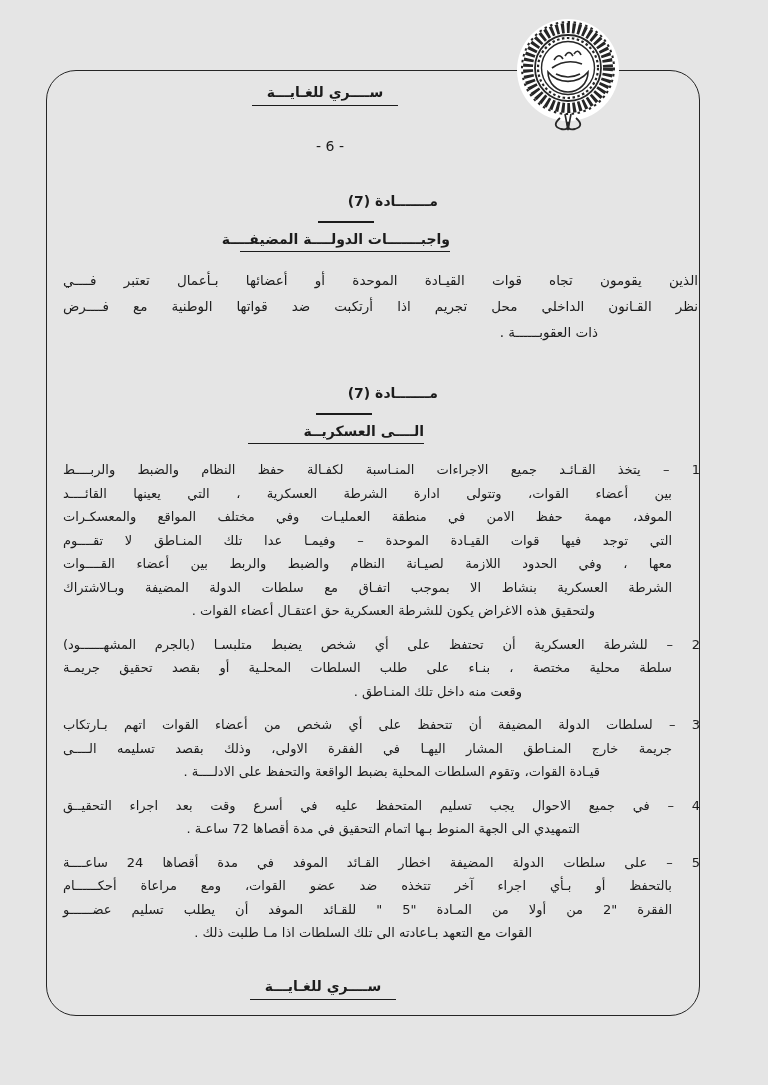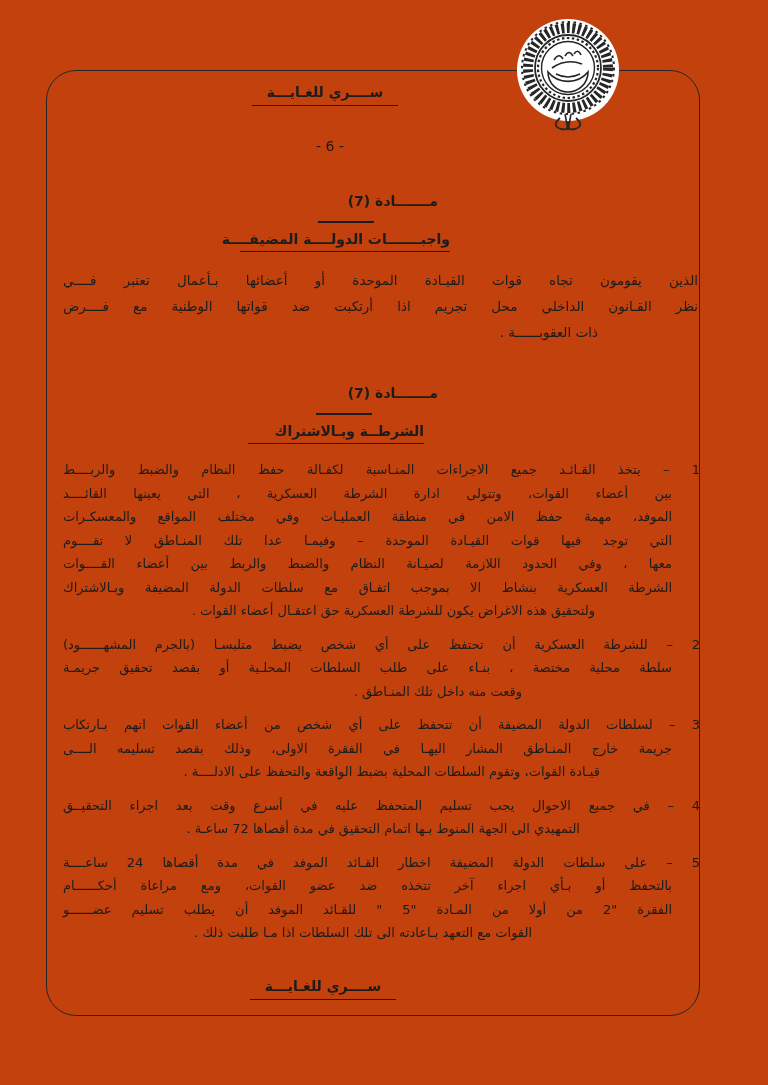--- a/index.html
+++ b/index.html
@@ -1,17 +1,17 @@
 <!DOCTYPE html>
 <html lang="ar"><head>
 <meta charset="utf-8">
 <style>
   html,body{margin:0;padding:0;background:#ffffff;}
   .page{
-    position:relative;width:768px;height:1085px;background:#c2410c;
+    position:relative;width:768px;height:1085px;background:#e5e5e5;
     font-family:"DejaVu Sans","Liberation Sans",sans-serif;color:#1c1c1c;
     overflow:hidden;
   }
   .frame{
     position:absolute;left:46px;top:70px;width:652px;height:944px;
     border:1.6px solid #262626;border-radius:30px;
   }
   .emblem{position:absolute;left:514px;top:10px;width:108px;height:124px;}
   .center-txt{position:absolute;text-align:center;direction:rtl;white-space:nowrap;}
   .classification{
@@ -79,21 +79,21 @@
 
   <div class="para">
       <div class="ln">الذين يقومون تجاه قوات القيـادة الموحدة أو أعضائها بـأعمال تعتبر فــــي</div>
       <div class="ln">نظر القـانون الداخلي محل تجريم اذا أرتكبت ضد قواتها الوطنية مع فــــرض</div>
       <div class="ln">ذات العقوبــــــة .</div>
     </div>
 
   <div class="h-art h2a">مـــــــادة  (7)</div>
   <div class="rule rule2"></div>
 
-  <div class="h-art h2b">الشرطــة وبـالاشتراك</div>
+  <div class="h-art h2b">الــــى العسكريــة</div>
 
   <div class="items">
     <div class="item it1">
         <div class="ln">1 – يتخذ القـائـد جميع الاجراءات المنـاسبة لكفـالة حفظ النظام والضبط والربــــط</div>
         <div class="ln">بين أعضاء القوات، وتتولى ادارة الشرطة العسكرية ، التي يعينها القائــــد</div>
         <div class="ln">الموفد، مهمة حفظ الامن في منطقة العمليـات وفي مختلف المواقع والمعسكـرات</div>
         <div class="ln">التي توجد فيها قوات القيـادة الموحدة – وفيمـا عدا تلك المنـاطق لا تقــــوم</div>
         <div class="ln">معها ، وفي الحدود اللازمة لصيـانة النظام والضبط والربط بين أعضاء القــــوات</div>
         <div class="ln">الشرطة العسكرية بنشاط الا بموجب اتفـاق مع سلطات الدولة المضيفة وبـالاشتراك</div>
         <div class="ln">ولتحقيق هذه الاغراض يكون للشرطة العسكرية حق اعتقـال أعضاء القوات .</div>

